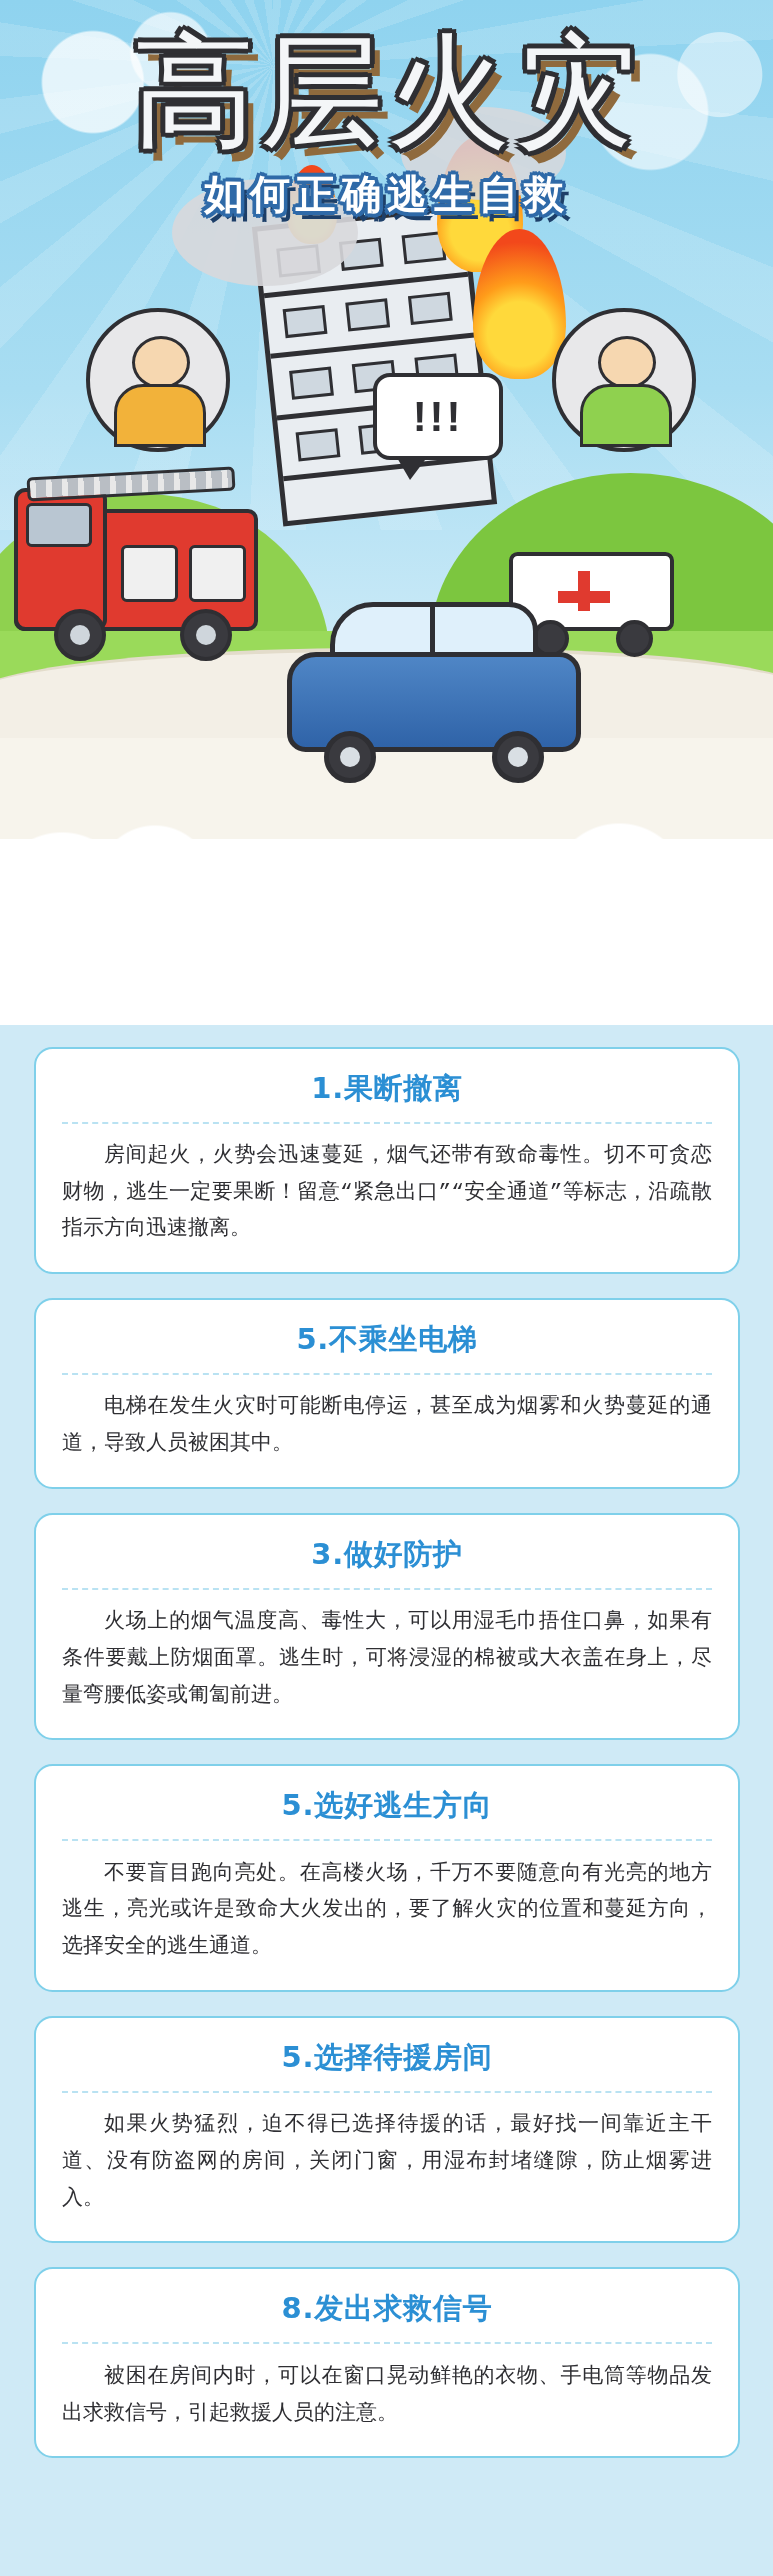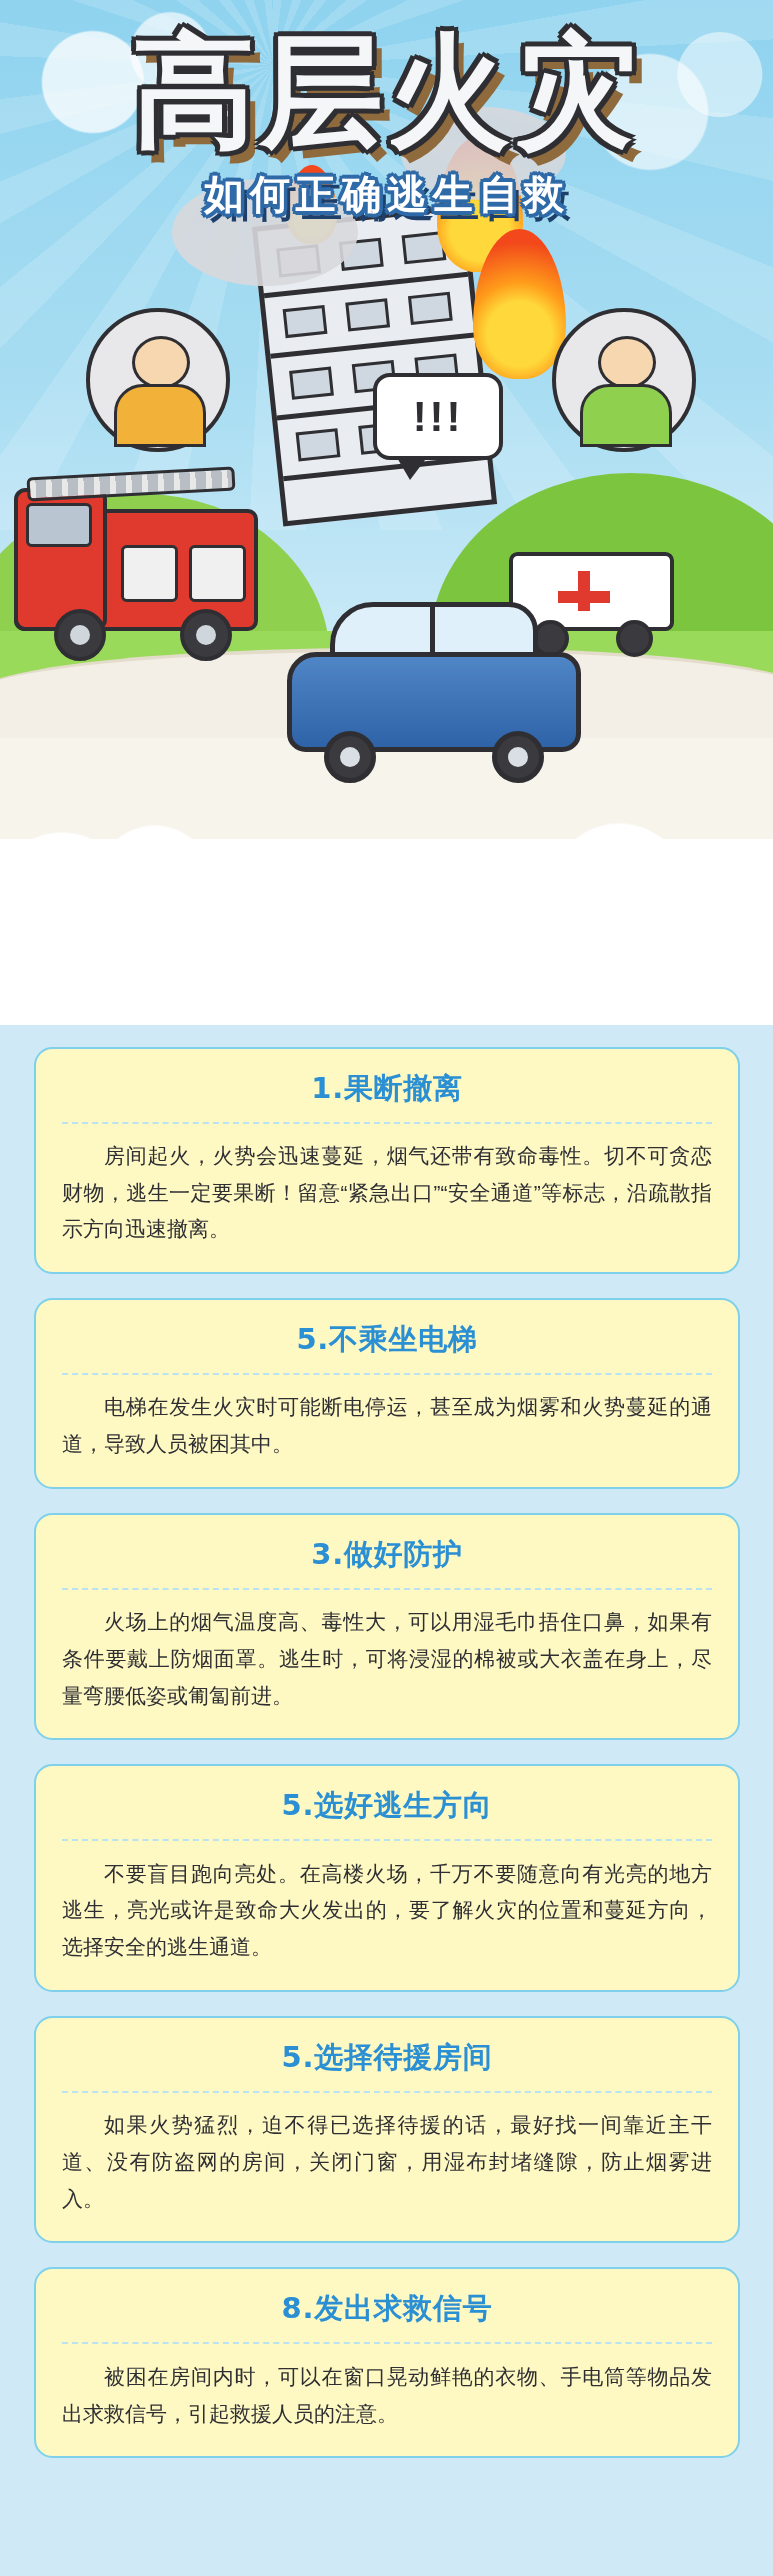--- a/index.html
+++ b/index.html
@@ -259,21 +259,21 @@
   .title-wrap {
     position: absolute;
     left: 0; top: 29px;
     width: 774px;
     text-align: center;
     z-index: 20;
   }
   .title-main {
     font-family: "DejaVu Sans", sans-serif;
     font-size: 123px;
-    font-weight: bold;
+    font-weight: normal;
     line-height: 1.02;
     letter-spacing: 4.3px;
     color: #f4f6f8;
     text-shadow:
       5px 0 0 #2f2f33, -5px 0 0 #2f2f33, 0 5px 0 #2f2f33, 0 -5px 0 #2f2f33,
       4.3px 4.3px 0 #2f2f33, -4.3px 4.3px 0 #2f2f33, 4.3px -4.3px 0 #2f2f33, -4.3px -4.3px 0 #2f2f33,
       10px 11.5px 0 #8f6a3d;
   }
   .title-sub {
     margin-top: 13px;
@@ -291,40 +291,40 @@
   
   .cards {
     position: absolute;
     left: 0; top: 1025px;
     width: 774px;
     padding: 21.5px 34px 43px 34px;
     box-sizing: border-box;
     background: #cfeaf6;
   }
   .card {
-    background: #fef9c3;
+    background: #ffffff;
     border: 2.9px solid #7fd0ea;
     border-radius: 18.6px;
     padding: 20px 26px 24px 26px;
     margin-bottom: 24px;
     box-sizing: border-box;
   }
   .card-title {
     text-align: center;
     font-family: "DejaVu Sans", sans-serif;
     font-size: 29px;
     font-weight: bold;
     color: #2b8fd4;
     letter-spacing: 0.7px;
     padding-bottom: 13px;
     border-bottom: 2.1px dashed #b9e2f2;
     margin-bottom: 14.3px;
   }
   .card-body {
-    font-family: Liberation Sans, sans-serif;
+    font-family: Liberation Mono, monospace;
     font-size: 21px;
     line-height: 1.75;
     color: #2f2f33;
     text-indent: 2em;
     text-align: justify;
   }
 </style>
 </head>
 <body>
 

